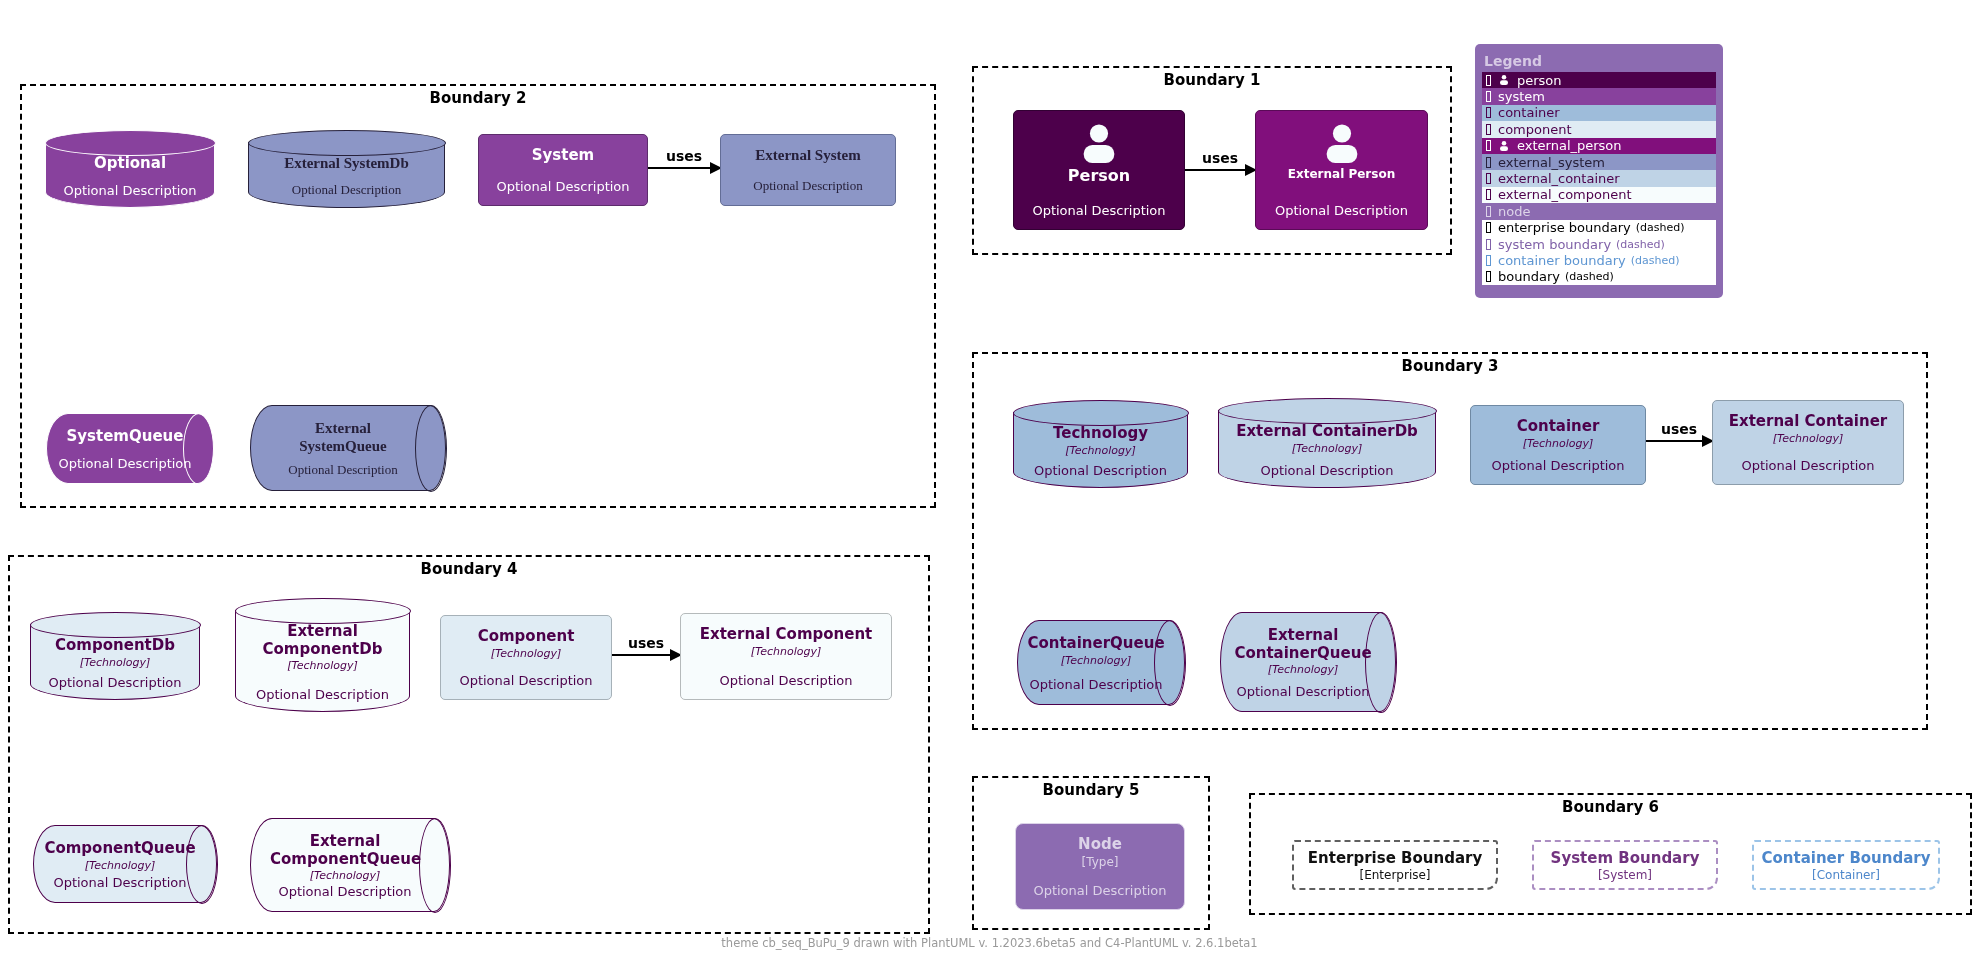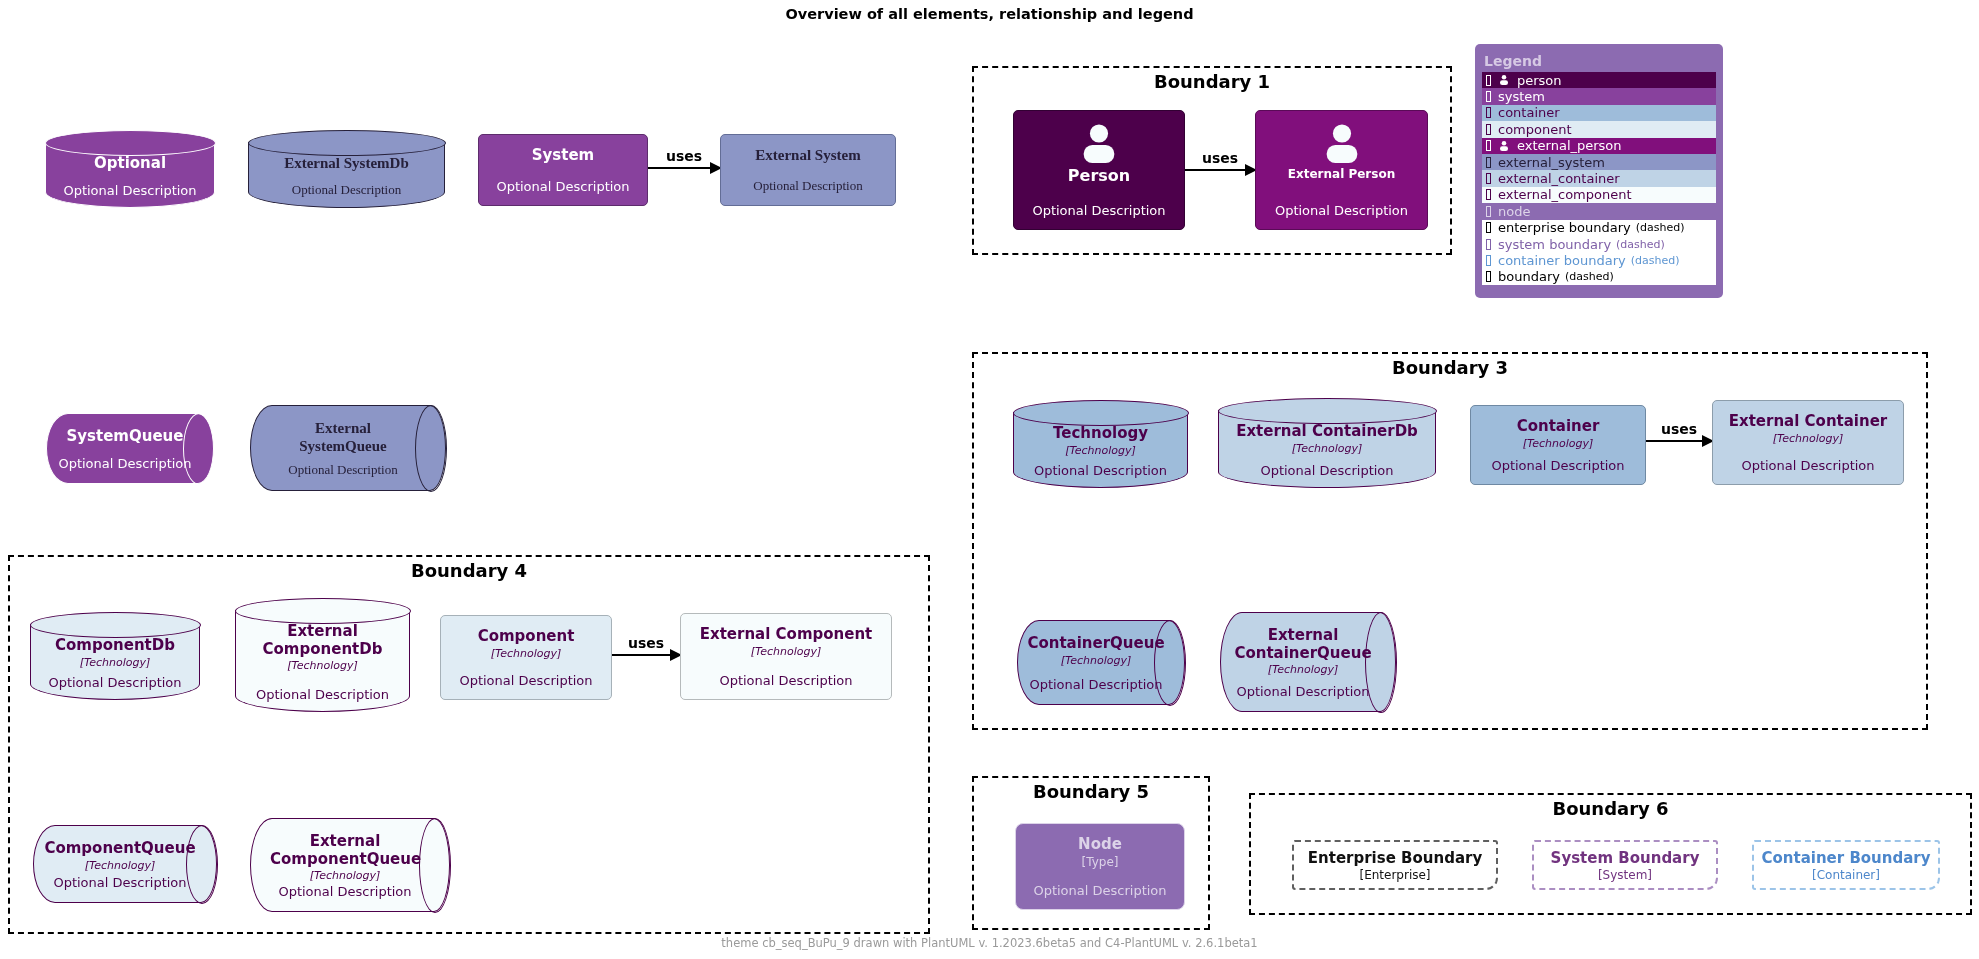--- a/index.html
+++ b/index.html
@@ -7,21 +7,21 @@
   #canvas { position:relative; width:1979px; height:959px; background:#ffffff; overflow:hidden; }
 
   .title { position:absolute; top:6px; left:0; right:0; text-align:center;
            font-size:14.5px; font-weight:bold; color:#000; }
   .footer { position:absolute; top:936px; left:0; right:0; text-align:center;
             font-size:11.5px; color:#9a9a9a; }
 
   
   .boundary { position:absolute; border:2px dashed #000; }
   .blabel { position:absolute; top:3px; left:0; right:0; text-align:center;
-            font-weight:bold; font-size:18px; color:#000; }
+            font-weight:bold; font-size:15px; color:#000; }
 
   
   .el { position:absolute; display:flex; flex-direction:column; align-items:center;
         text-align:center; }
   .card { border-radius:5px; border:1.5px solid; }
   .el-name { font-weight:bold; font-size:15px; line-height:1.18; margin-top:12px; }
   .el-tech { font-size:11px; font-style:italic; margin-top:1px; }
   .el-type { font-size:12px; margin-top:1px; }
   .el-desc { font-size:13px; margin-top:auto; margin-bottom:11px; }
   .wrap2 { max-width:150px; margin-left:auto; margin-right:auto; }
@@ -90,22 +90,24 @@
   .tofu { display:inline-block; width:5px; height:11px; border:1px solid currentColor;
           margin-right:7px; flex:0 0 auto; }
   .mini-person { display:inline-flex; margin-right:7px; line-height:0; }
   .suffix { font-size:11px; margin-left:5px; }
 </style>
 </head>
 <body>
 
 <div id="canvas">
 
-  <div class="title">Overview of all elements, relationship and legend</div>
-
+
+  <div class="boundary" style="left:20px;top:84px;width:916px;height:424px;">
+    <div class="blabel">Boundary 2</div>
+  </div>
 
   <div class="el vcyl p7" style="left:45px;top:142px;width:170px;height:66px;">
     <div class="el-name">Optional</div>
     <div class="el-desc">Optional Description</div>
   </div>
 
   <div class="el vcyl p5" style="left:248px;top:142px;width:197px;height:66px;">
     <div class="el-name">External SystemDb</div>
     <div class="el-desc">Optional Description</div>
   </div>

